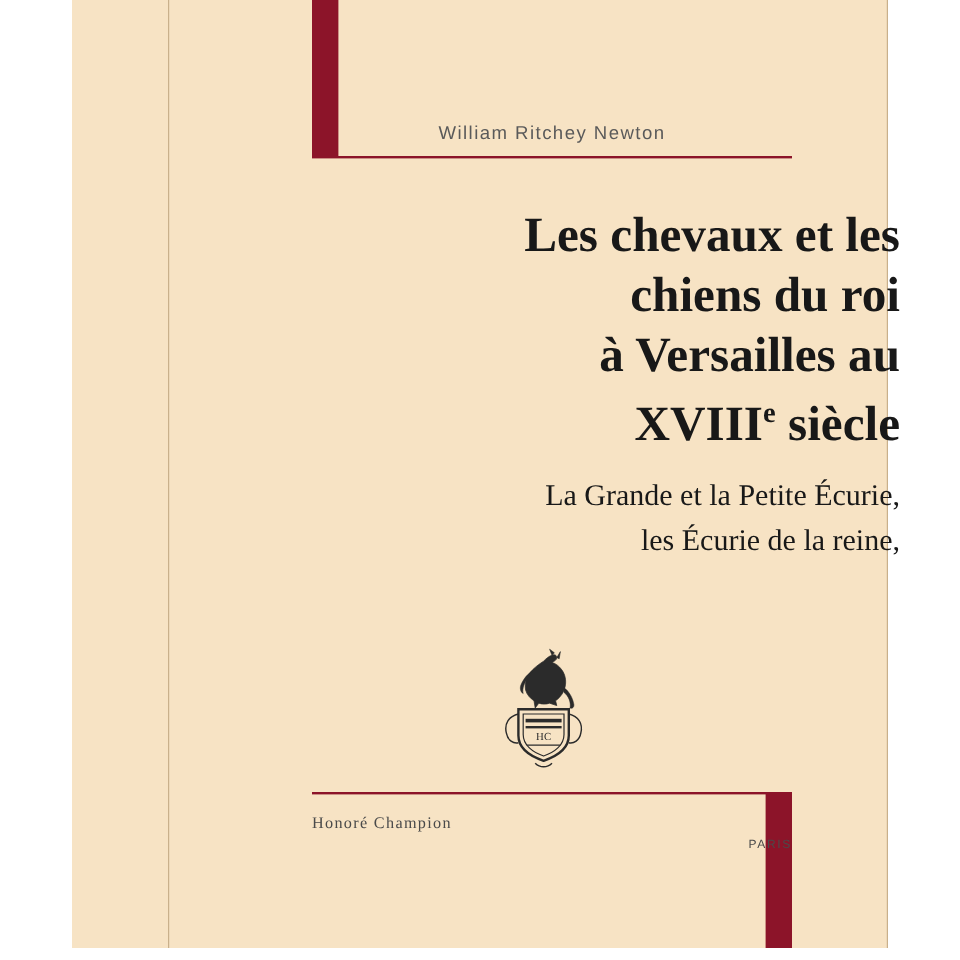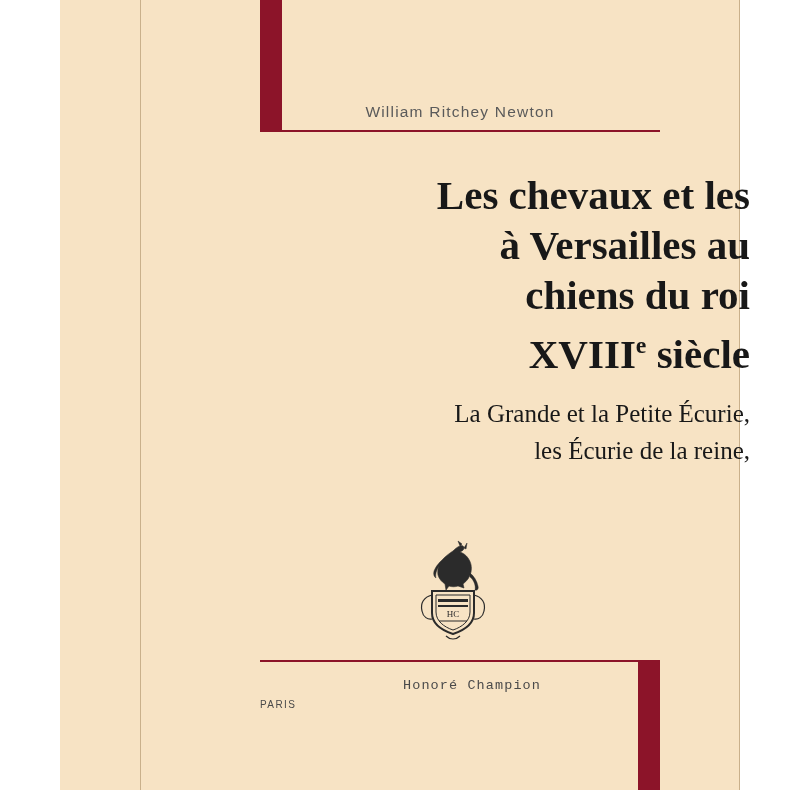--- a/index.html
+++ b/index.html
@@ -137,35 +137,35 @@
   .emblem {
     position: absolute;
     left: 348px;
     top: 533px;
     width: 90px;
     height: 110px;
   }
 
   .publisher {
     position: absolute;
-    left: 212px;
+    left: 200px;
     top: 678px;
     width: 400px;
-    text-align: center;
-    font-family: Liberation Mono, monospace;
+    text-align: left;
+    font-family: Liberation Serif, serif;
     font-size: 13.5px;
     letter-spacing: 1.1px;
     color: #4a4a4a;
   }
   .publisher-city {
     position: absolute;
     left: 200px;
     top: 699px;
     width: 400px;
-    text-align: left;
+    text-align: right;
     font-family: "Liberation Sans", sans-serif;
     font-size: 10px;
     letter-spacing: 1.4px;
     color: #4a4a4a;
   }
 </style>
 </head>
 <body>
 
 <div class="page">
@@ -176,22 +176,22 @@
 
     <div class="bar-top-left"></div>
     <div class="bar-bottom-right"></div>
 
     <div class="author">William Ritchey Newton</div>
 
     <div class="rule-top"></div>
 
     <div class="title-block">
       <div class="title-line">Les chevaux et les</div>
+      <div class="title-line">chiens du roi</div>
       <div class="title-line">à Versailles au</div>
-      <div class="title-line">chiens du roi</div>
       <div class="title-line"><span>XVIII</span><sup>e</sup><span> siècle</span></div>
     </div>
 
     <div class="subtitle-block">
       <div class="subtitle-line">La Grande et la Petite Écurie,</div>
       <div class="subtitle-line">les Écurie de la reine,</div>
     </div>
 
     <div class="emblem">
       <svg width="90" height="110" viewBox="0 0 90 110" xmlns="http://www.w3.org/2000/svg">

